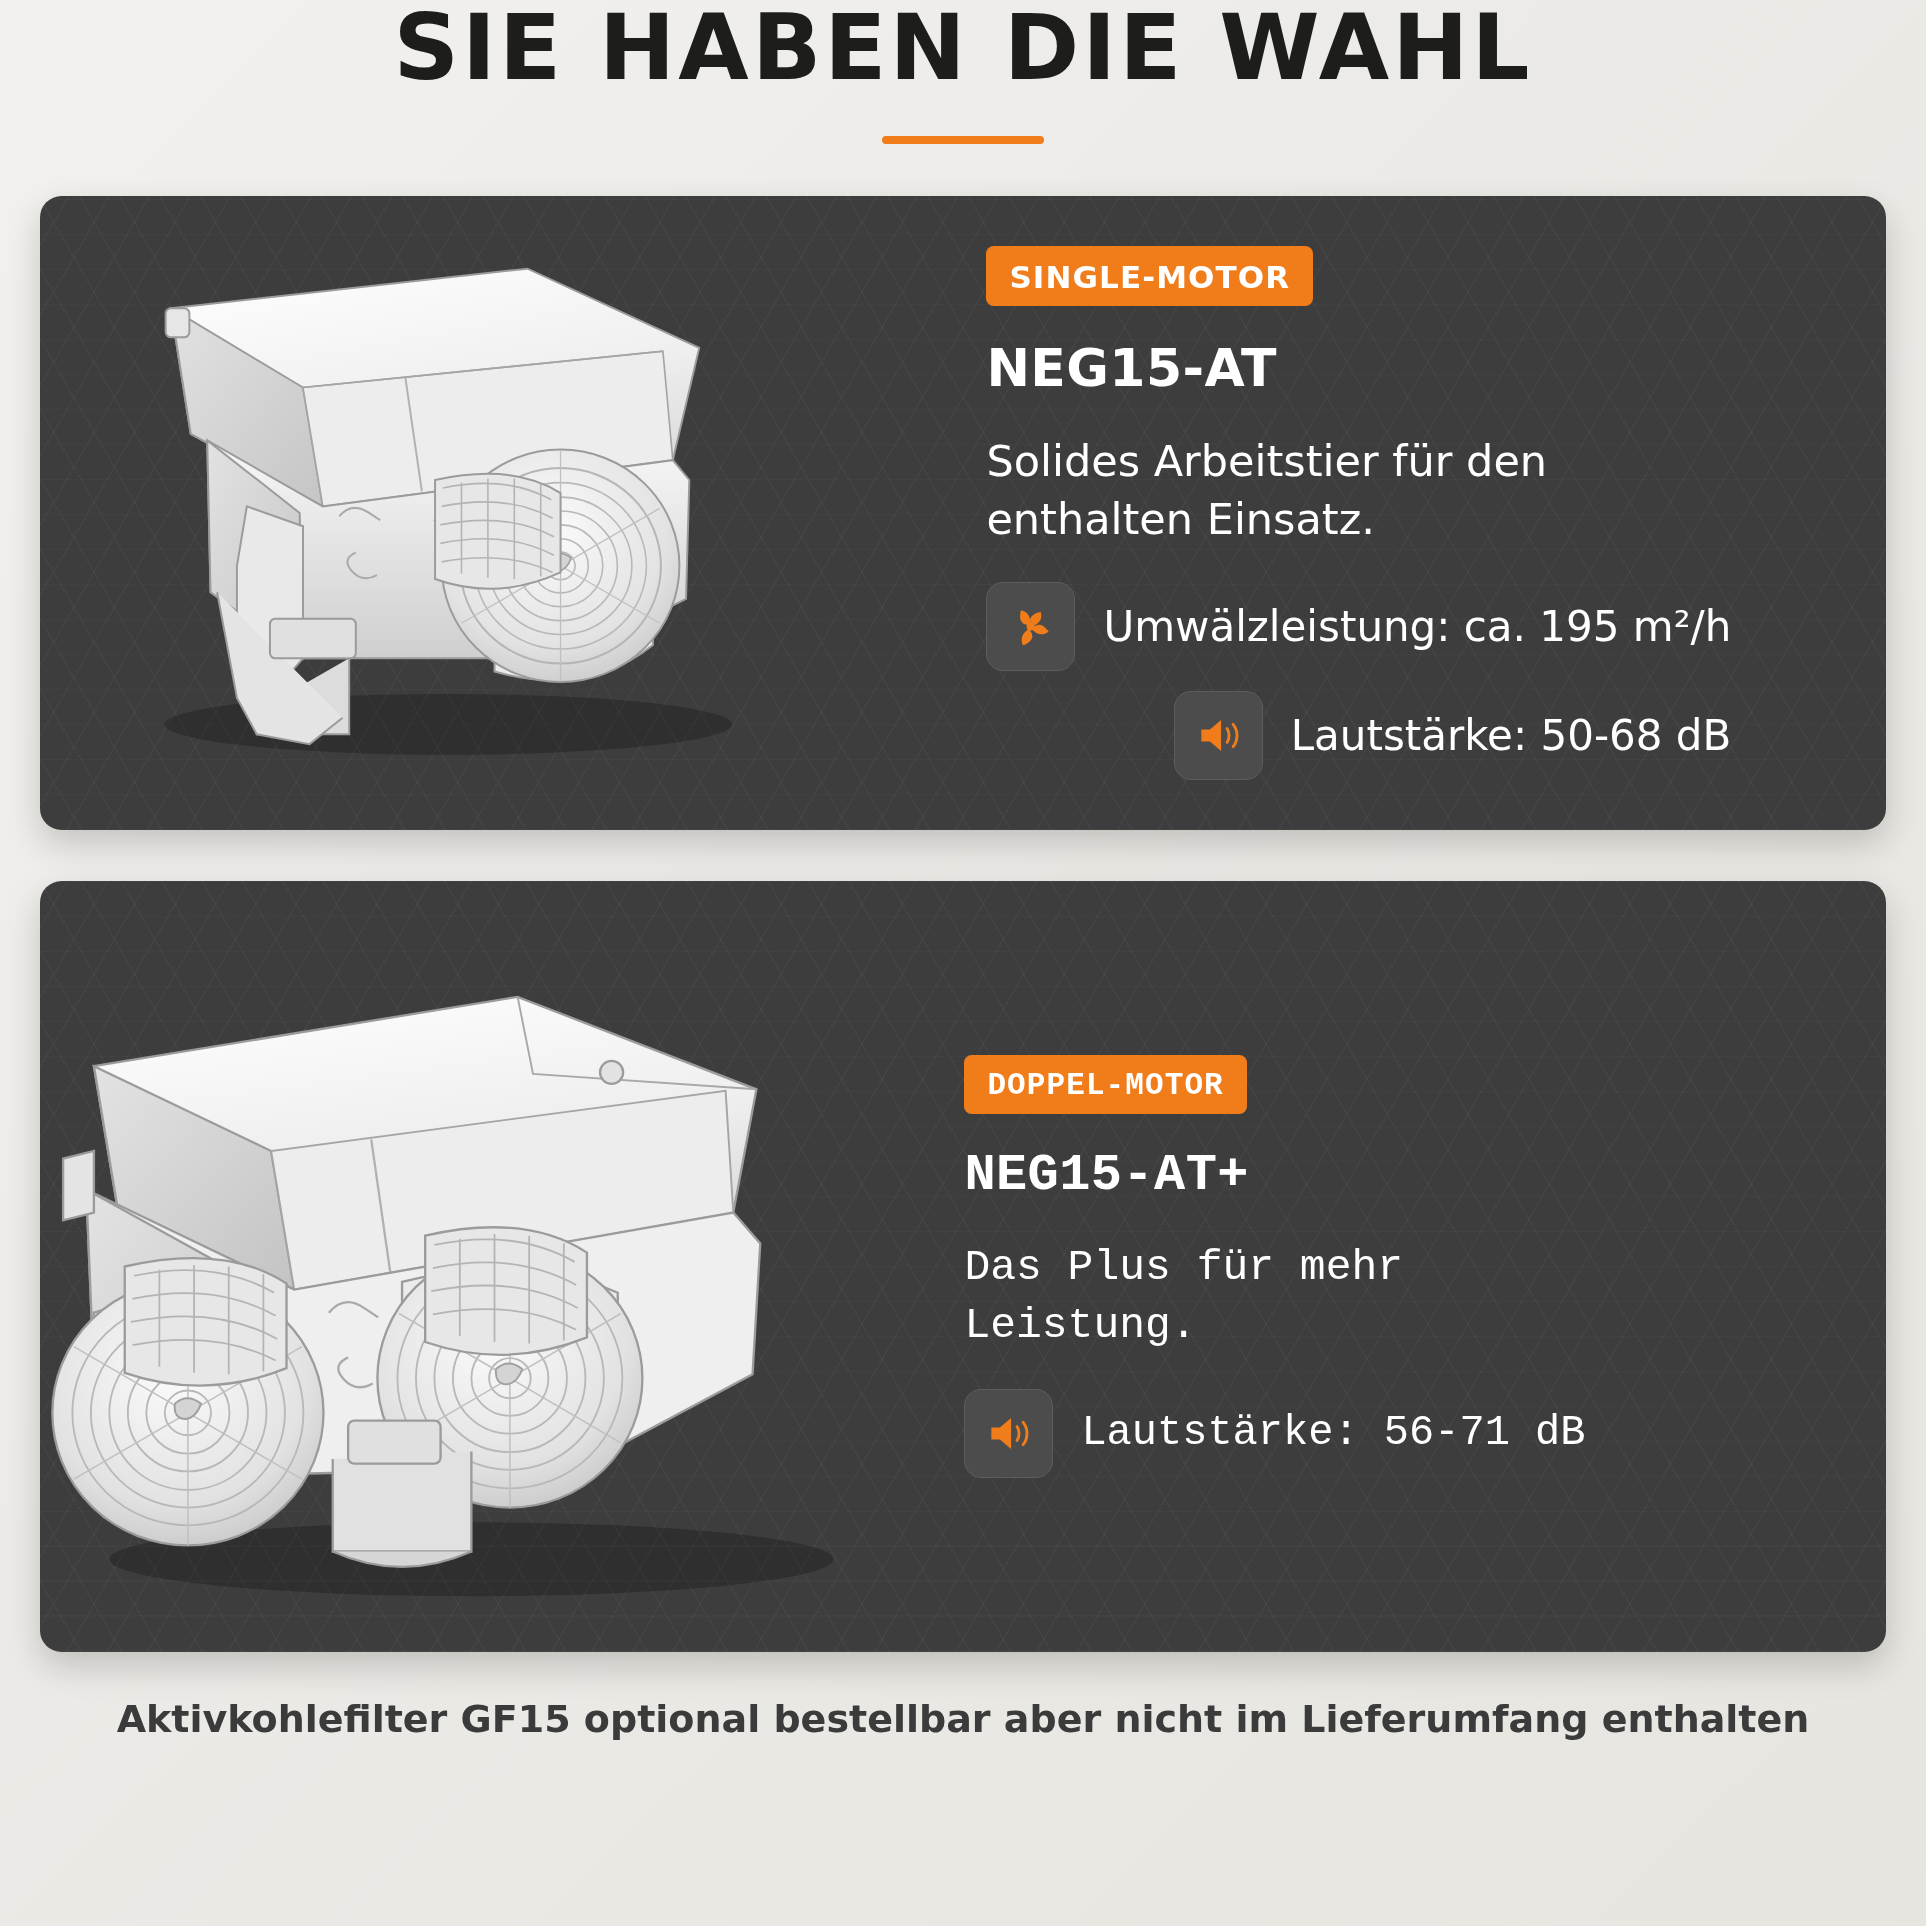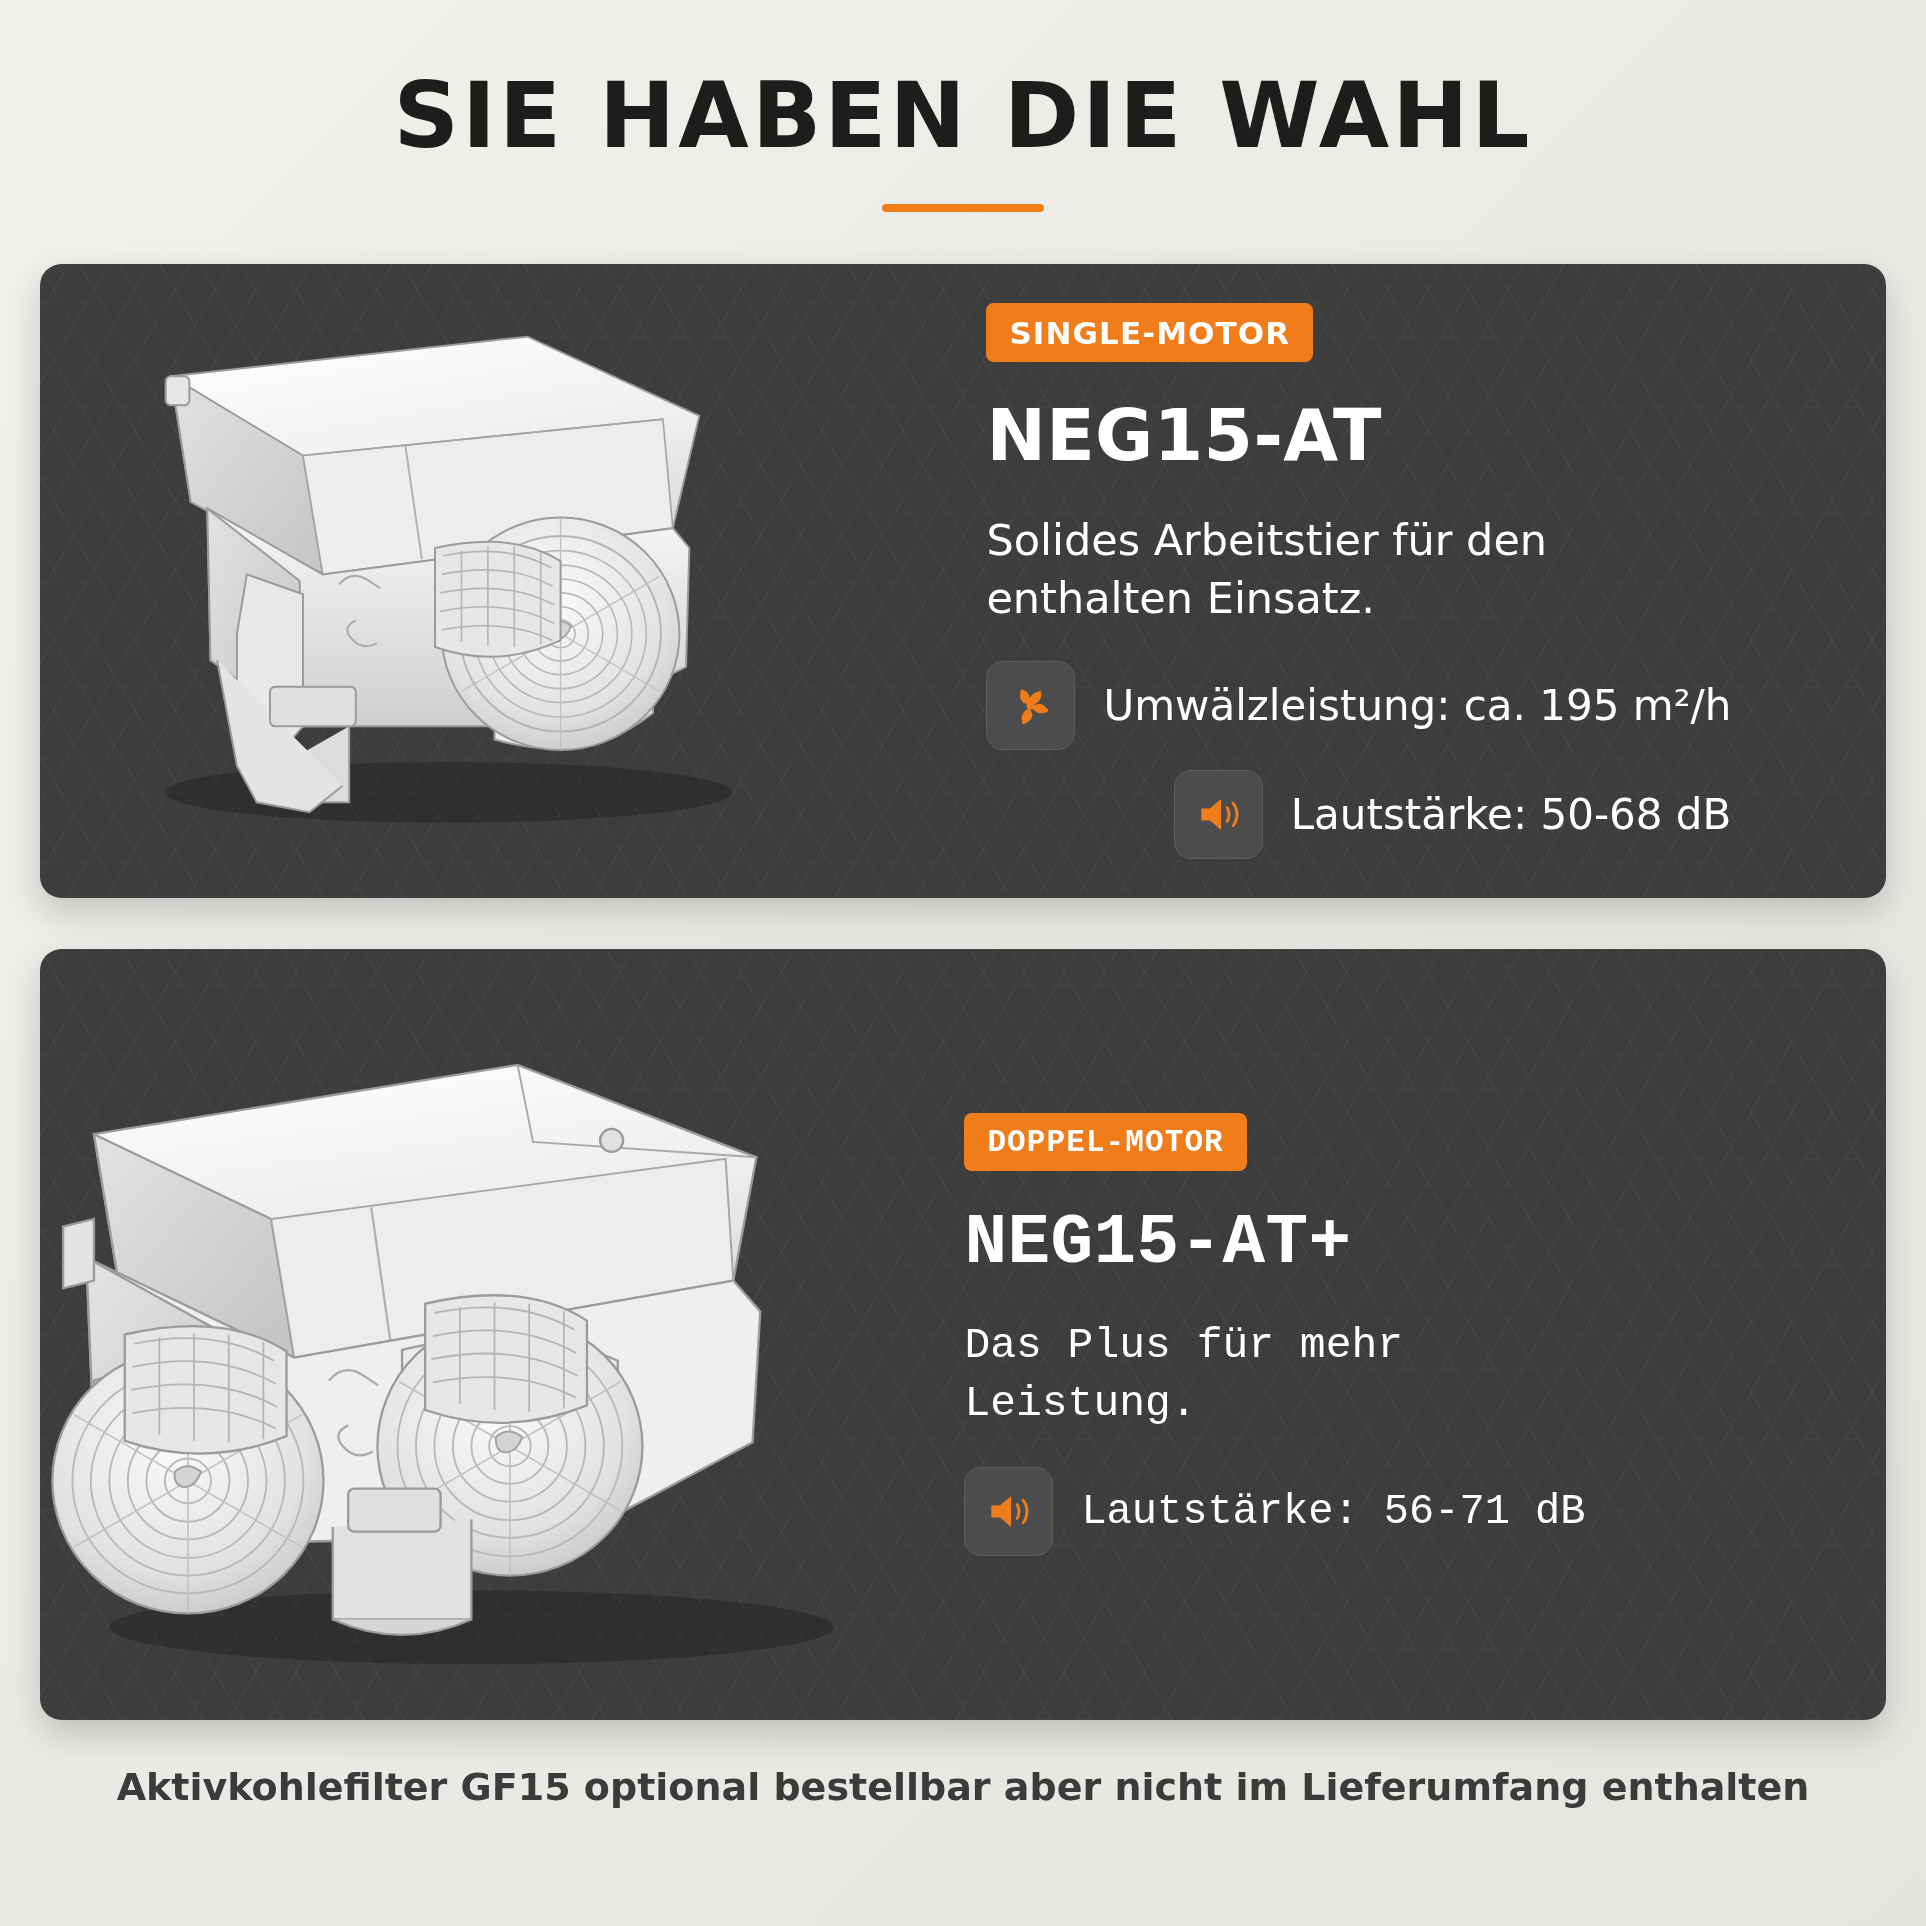--- a/index.html
+++ b/index.html
@@ -21,21 +21,20 @@
     height: 1926px;
     position: relative;
     display: flex;
     flex-direction: column;
     align-items: center;
   }
 
   
   .header {
     width: 100%;
-    padding-top: 68px;
     display: flex;
     flex-direction: column;
     align-items: center;
   }
 
   .headline {
     font-size: 91px;
     font-weight: 700;
     letter-spacing: 3.1px;
     color: #1d1d1b;
@@ -104,21 +103,21 @@
     color: #ffffff;
     font-size: 31px;
     font-weight: 700;
     letter-spacing: 1.1px;
     padding: 12.3px 23px 10.8px 23px;
     border-radius: 7.7px;
   }
 
   .model-title {
     color: #ffffff;
-    font-size: 71px;
+    font-size: 52px;
     font-weight: 700;
     letter-spacing: 0.4px;
     margin-top: 32px;
   }
 
   .model-desc {
     color: #ffffff;
     font-size: 43px;
     font-weight: 400;
     line-height: 1.35;

